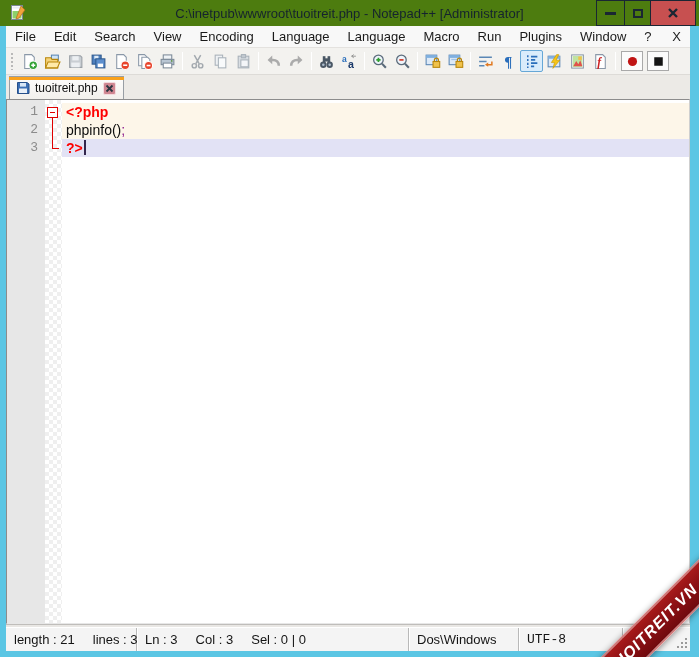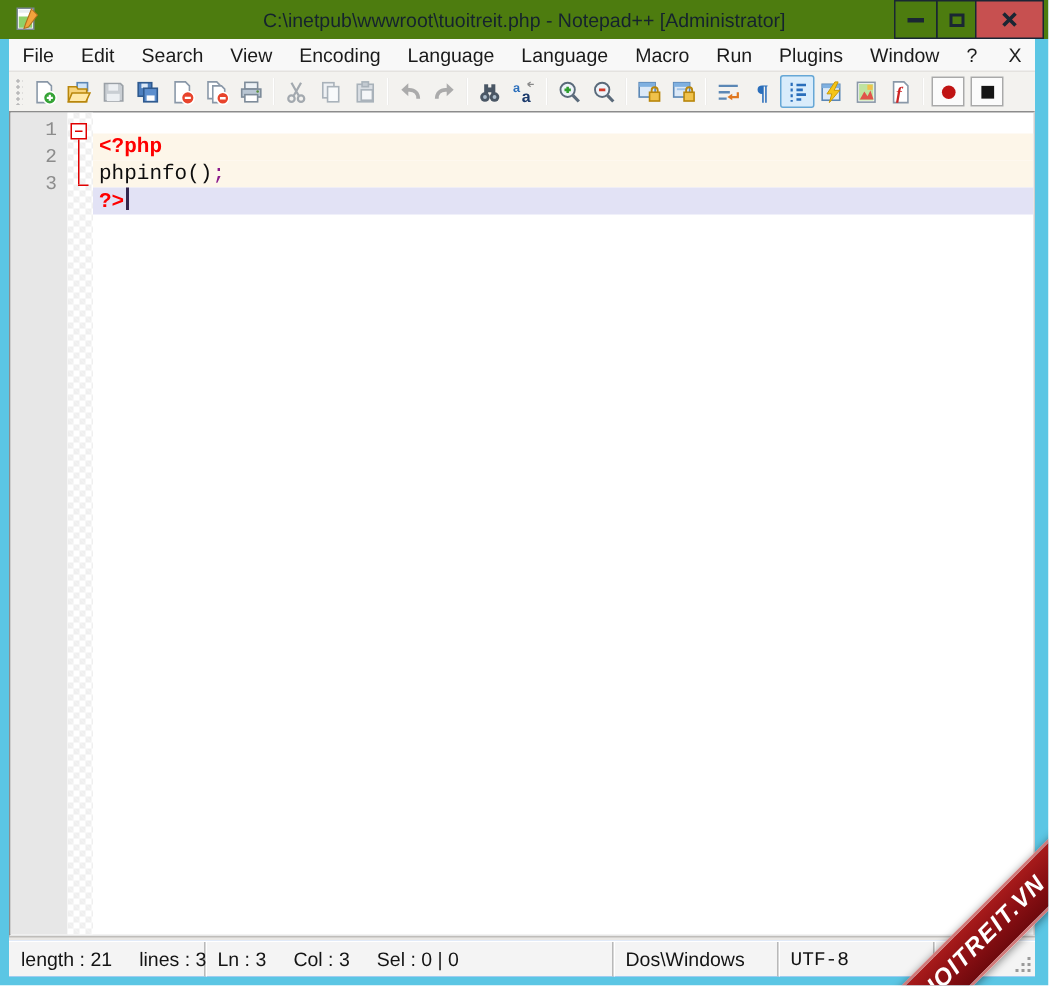--- a/index.html
+++ b/index.html
@@ -63,21 +63,21 @@
   .gutter .lnum { height:18px; line-height:18px; }
   .foldmargin { width:17px; flex:0 0 auto; position:relative; background-color:#fff;
     background-image:linear-gradient(45deg,#efefef 25%,transparent 25%,transparent 75%,#efefef 75%),
                      linear-gradient(45deg,#efefef 25%,transparent 25%,transparent 75%,#efefef 75%);
     background-size:8px 8px; background-position:0 0,4px 4px; }
   .fold-box { position:absolute; left:2px; top:7px; width:11px; height:11px; background:#fff;
               border:1px solid #e00000; }
   .fold-box::after { content:""; position:absolute; left:2px; top:4px; width:5px; height:1px; background:#e00000; }
   .fold-vline { position:absolute; left:7px; top:18px; width:1px; height:30px; background:#e00000; }
   .fold-corner { position:absolute; left:7px; top:48px; width:7px; height:1px; background:#e00000; }
-  .code { flex:1; padding-top:14px; font-family:Liberation Mono, monospace;
+  .code { flex:1; padding-top:3px; font-family:Liberation Sans, sans-serif;
           font-size:14px; position:relative; }
   .crow { height:18px; line-height:18px; padding-left:4px; white-space:pre; }
   .zone-php { background:#fdf6e9; }
   .zone-current { background:#e2e2f5; }
   .t-php { color:#fe0000; font-weight:bold; }
   .t-plain { color:#0d0d0d; }
   .t-punct { color:#8b1a8b; }
   .caret { display:inline-block; width:2px; height:15px; background:#33264d; vertical-align:-2px; margin-left:1px; }
 
   
@@ -347,20 +347,35 @@
             <circle cx="8" cy="8" r="4.3" fill="#c01414"></circle>
           </svg>
         </span>
       <span class="tbtn boxed">
           <svg viewBox="0 0 16 16">
             <rect x="4" y="4" width="8" height="8" fill="#151515"></rect>
           </svg>
         </span>
     </div>
 
+    <div class="tabbar">
+      <div class="tab">
+        <svg class="disk" viewBox="0 0 14 14">
+          <path d="M1.5 1.5h9.5L13 3v9.5H1.5z" fill="#3b6fb5" stroke="#27508a"></path>
+          <rect x="4" y="2" width="6" height="3.6" fill="#d7e6f6"></rect>
+          <rect x="3" y="7.5" width="8" height="4.5" fill="#e9f0f8"></rect>
+        </svg>
+        <span>tuoitreit.php</span>
+        <span class="tab-close">
+          <svg viewBox="0 0 9 9">
+              <path d="M1.5 1.5l6 6M7.5 1.5l-6 6" stroke="#2b3540" stroke-width="1.8"></path>
+            </svg>
+        </span>
+      </div>
+    </div>
 
     <div class="editor">
       <div class="gutter">
         <div class="lnum">1</div>
         <div class="lnum">2</div>
         <div class="lnum">3</div>
       </div>
       <div class="foldmargin">
         <div class="fold-box"></div>
         <div class="fold-vline"></div>

